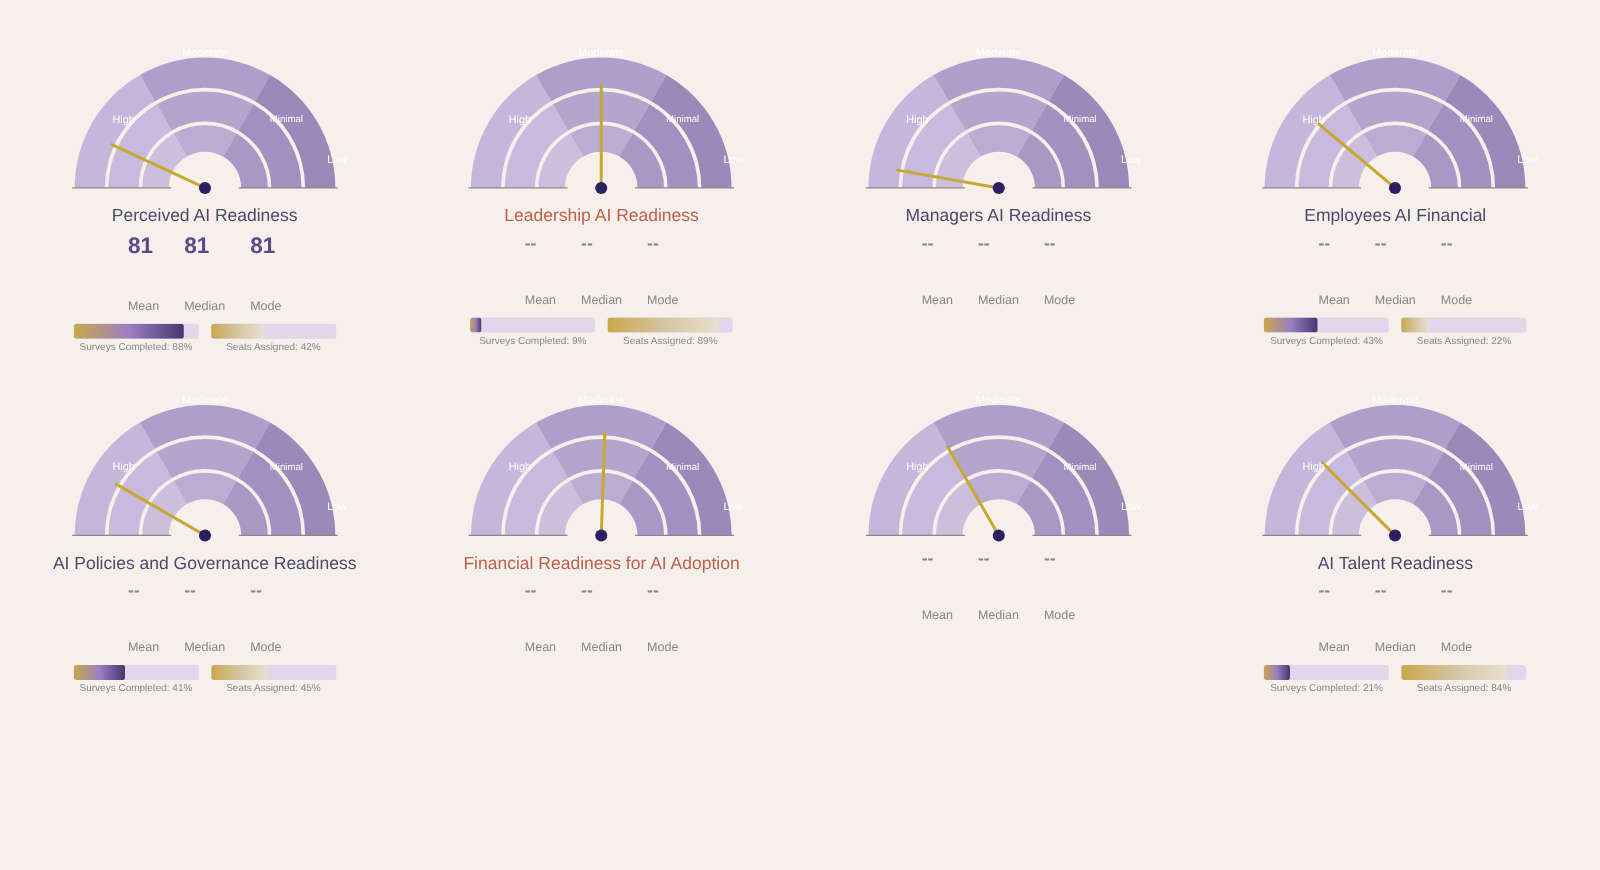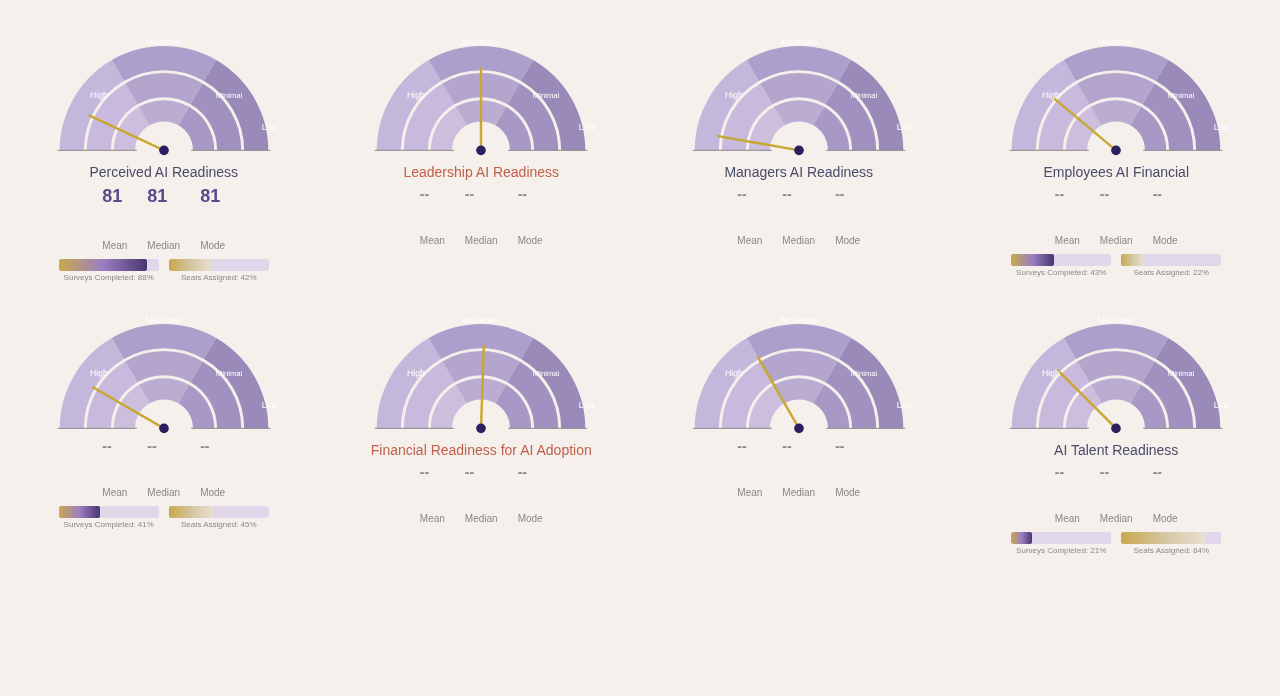--- a/index.html
+++ b/index.html
@@ -204,20 +204,34 @@
         </div>
         <div class="stat-item">
           <div class="stat-value dash">--</div>
           <div class="stat-label">Median</div>
         </div>
         <div class="stat-item">
           <div class="stat-value dash">--</div>
           <div class="stat-label">Mode</div>
         </div>
       </div>
+      <div class="bars-row">
+        <div class="bar-group">
+          <div class="bar-track" style="background: rgb(224, 216, 234);">
+            <div class="bar-fill-gradient bar-surveys" style="width: 9%;"></div>
+          </div>
+          <div class="bar-label">Surveys Completed: 9%</div>
+        </div>
+        <div class="bar-group">
+          <div class="bar-track" style="background: rgb(224, 216, 234);">
+            <div class="bar-fill-gradient bar-seats" style="width: 89%;"></div>
+          </div>
+          <div class="bar-label">Seats Assigned: 89%</div>
+        </div>
+      </div>
     </div>
     <div class="card">
       <div class="gauge-container"><svg viewBox="0 0 260 145" class="gauge-svg">
           <path d="M 78 135 A 52 52 0 0 1 103.99999999999999 89.96667900320921 L 115 109.01923788646684 A 30 30 0 0 0 100 135 Z" fill="#c5b5da" opacity="0.85"></path>
           <path d="M 103.99999999999999 89.96667900320921 A 52 52 0 0 1 156 89.96667900320918 L 145 109.01923788646684 A 30 30 0 0 0 115 109.01923788646684 Z" fill="#b0a0cc" opacity="0.85"></path>
           <path d="M 156 89.96667900320918 A 52 52 0 0 1 182 135 L 160 135 A 30 30 0 0 0 145 109.01923788646684 Z" fill="#9a88be" opacity="0.85"></path>
           <path d="M 50 135 A 80 80 0 0 1 89.99999999999999 65.71796769724492 L 102.49999999999999 87.36860279185589 A 55 55 0 0 0 75 135 Z" fill="#c0afda" opacity="0.85"></path>
           <path d="M 89.99999999999999 65.71796769724492 A 80 80 0 0 1 170 65.7179676972449 L 157.5 87.36860279185586 A 55 55 0 0 0 102.49999999999999 87.36860279185589 Z" fill="#a898c8" opacity="0.85"></path>
           <path d="M 170 65.7179676972449 A 80 80 0 0 1 210 135 L 185 135 A 55 55 0 0 0 157.5 87.36860279185586 Z" fill="#9080b8" opacity="0.85"></path>
           <path d="M 22 135 A 108 108 0 0 1 75.99999999999997 41.46925639128064 L 88.49999999999997 63.1198914858916 A 83 83 0 0 0 47 135 Z" fill="#baaed8" opacity="0.85"></path>
@@ -311,20 +325,21 @@
           <path d="M 184 41.469256391280624 A 108 108 0 0 1 238 135 L 213 135 A 83 83 0 0 0 171.5 63.119891485891586 Z" fill="#8878b0" opacity="0.85"></path>
           <line x1="20" y1="135" x2="240" y2="135" stroke="#888" stroke-width="1"></line>
           <circle cx="130" cy="135" r="28" fill="#f5f0eb"></circle>
           <line x1="130" y1="135" x2="56.3878406783227" y2="92.5" stroke="#c8a830" stroke-width="2.5" stroke-linecap="round"></line>
           <circle cx="130" cy="135" r="5" fill="#2a2060"></circle>
           <text x="239.55253128218624" y="111.71389062841098" text-anchor="middle" dominant-baseline="middle" font-size="9" fill="white" font-family="Arial">Low</text>
           <text x="197.41191099447008" y="78.43469034758454" text-anchor="middle" dominant-baseline="middle" font-size="8" fill="white" font-family="Arial">Minimal</text>
           <text x="130" y="23" text-anchor="middle" dominant-baseline="middle" font-size="9" fill="white" font-family="Arial">Moderate</text>
           <text x="62.58808900552995" y="78.43469034758454" text-anchor="middle" dominant-baseline="middle" font-size="9" fill="white" font-family="Arial">High</text>
         </svg></div>
+      <div class="card-title">AI  Policies and Governance  Readiness</div>
       <div class="stats-row">
         <div class="stat-item">
           <div class="stat-value dash">--</div>
           <div class="stat-label">Mean</div>
         </div>
         <div class="stat-item">
           <div class="stat-value dash">--</div>
           <div class="stat-label">Median</div>
         </div>
         <div class="stat-item">

